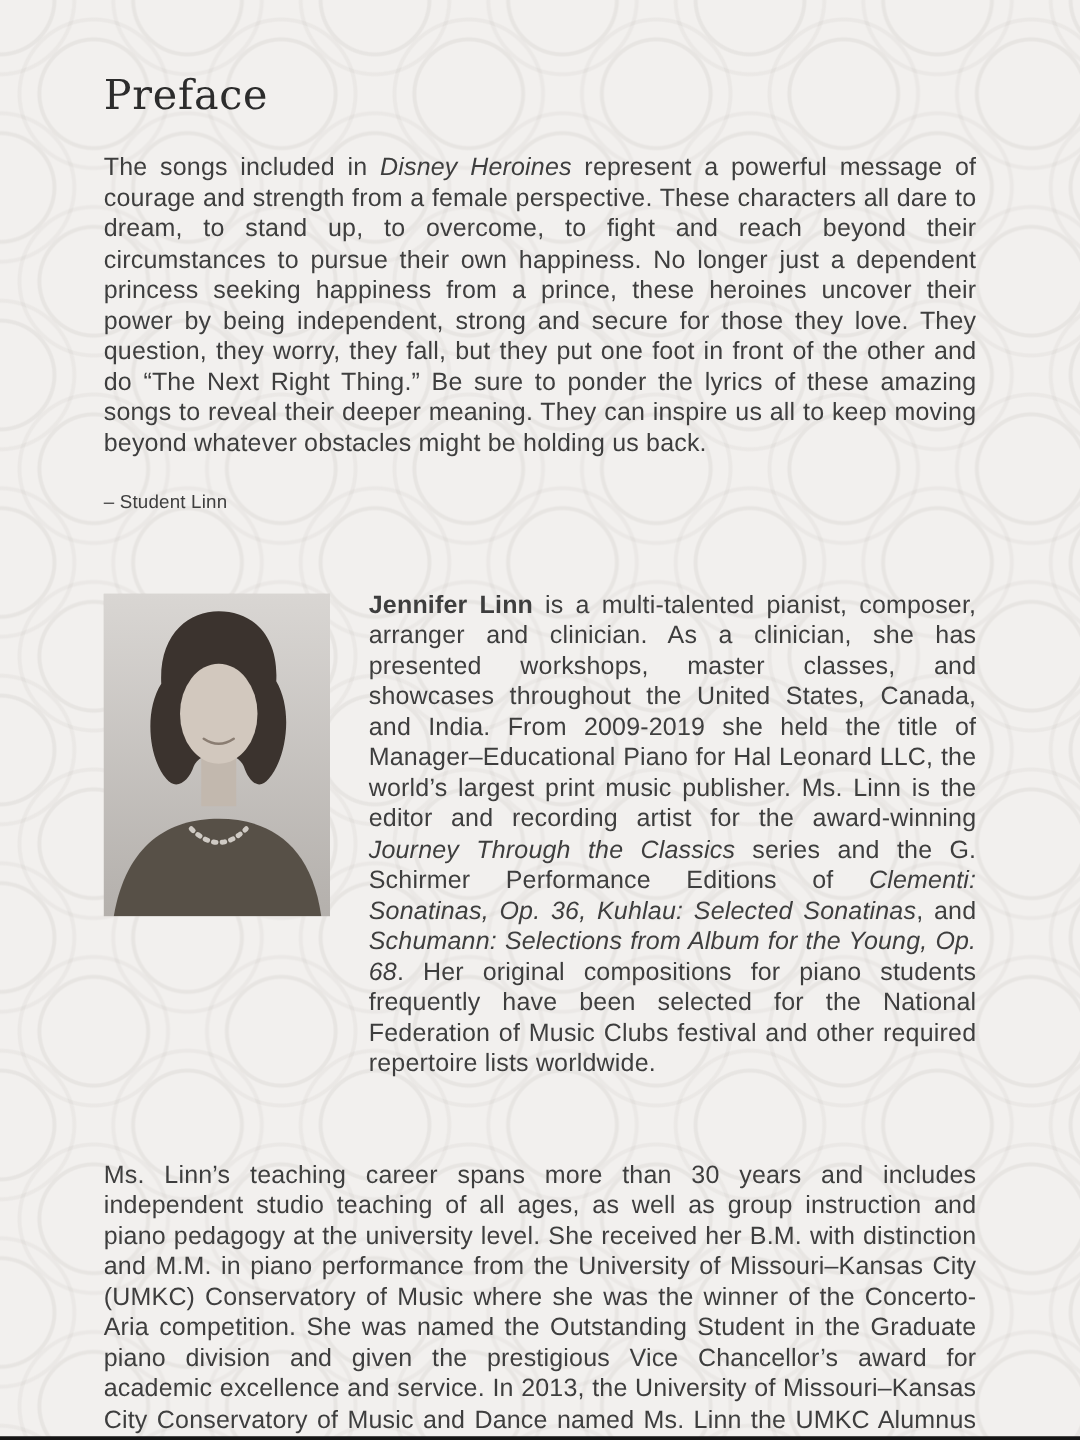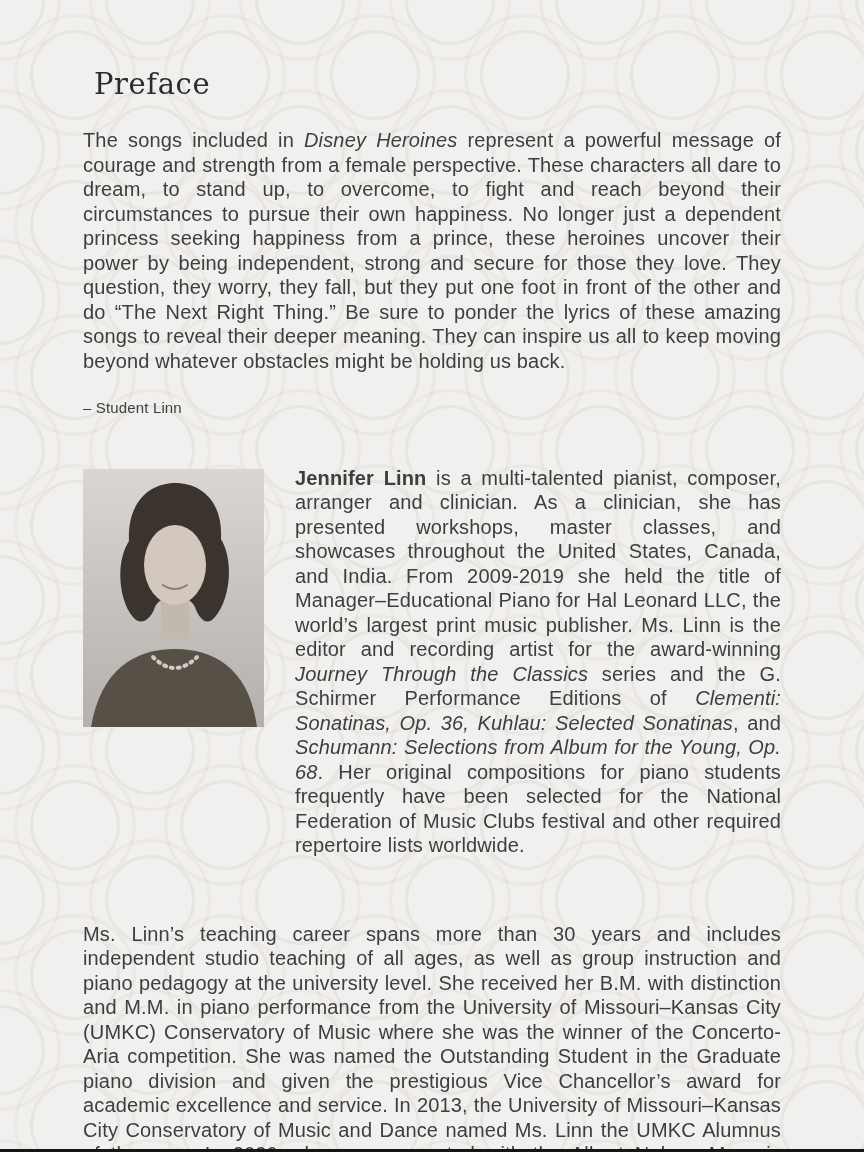--- a/index.html
+++ b/index.html
@@ -19,25 +19,25 @@
       radial-gradient(circle at center,
         transparent 39%, rgba(138,130,122,0.10) 40%, rgba(138,130,122,0.10) 42%, transparent 43%,
         transparent 54%, rgba(138,130,122,0.07) 55%, rgba(138,130,122,0.07) 57%, transparent 58%);
     background-size: 150px 150px, 150px 150px;
     background-position: 0 0, 75px 75px;
     font-family: "Liberation Sans", sans-serif;
     color: #3e3e3e;
   }
 
   .title {
-    margin: 11px;
+    margin: 0;
     padding-top: 56px;
     font-family: "DejaVu Serif", serif;
     font-weight: 400;
-    font-size: 29px;
+    font-size: 33px;
     letter-spacing: 0.6px;
     color: #2c2c2c;
   }
 
   .body-text {
     margin: 0;
     font-size: 20px;
     line-height: 24.5px;
     letter-spacing: 0.15px;
     text-align: justify;
@@ -51,21 +51,21 @@
     margin-top: 23px;
     font-size: 15px;
     line-height: 24.5px;
     letter-spacing: 0.15px;
     color: #3e3e3e;
   }
 
   .bio-row {
     display: flex;
     align-items: flex-start;
-    margin-top: 48px;
+    margin-top: 60px;
   }
 
   .photo {
     flex: 0 0 181px;
     width: 181px;
     height: 258px;
     margin-right: 31px;
     background: #c9c5c1;
   }
   .photo svg { display: block; }

